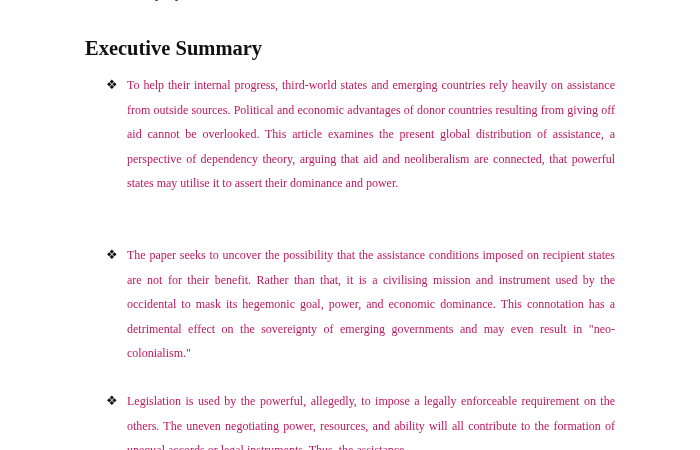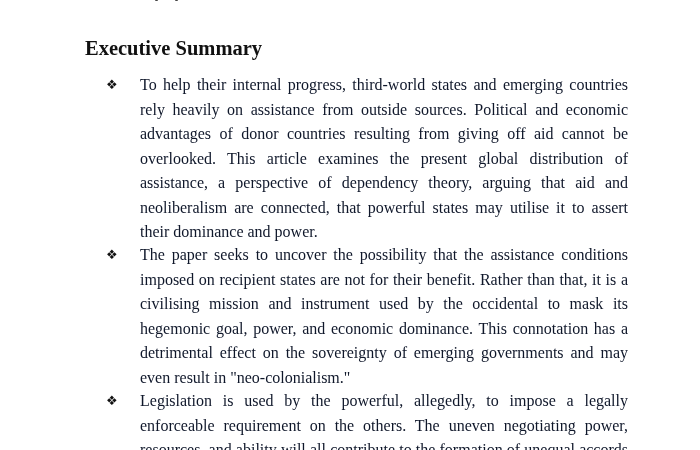--- a/index.html
+++ b/index.html
@@ -68,28 +68,28 @@
       position: absolute;
       left: 6px;
       top: 0;
       font-size: 13px;
       line-height: 24.5px;
       font-family: "DejaVu Sans", sans-serif;
       color: #111;
     }
     .para {
       position: absolute;
-      left: 40px;
+      left: 27px;
       width: 488px;
       margin: 0;
-      font-size: 16px;
+      font-size: 12px;
       line-height: 24.5px;
       text-align: justify;
       text-align-last: left;
-      color: #0f172a;
+      color: #be185d;
     }
     .item-1 { top: 73px; }
     .item-2 { top: 243px; }
     .item-3 { top: 389px; }
   </style>
 </head>
 <body>
 
 <div class="page">
 

